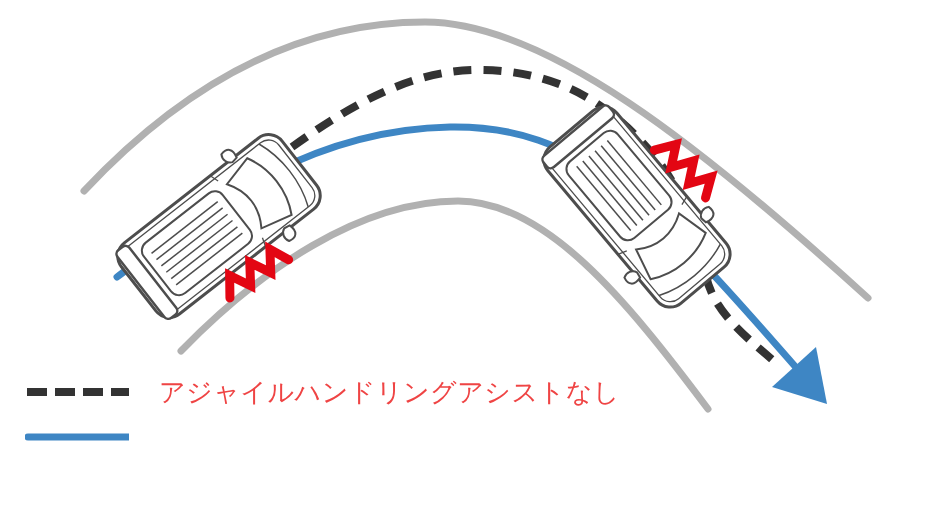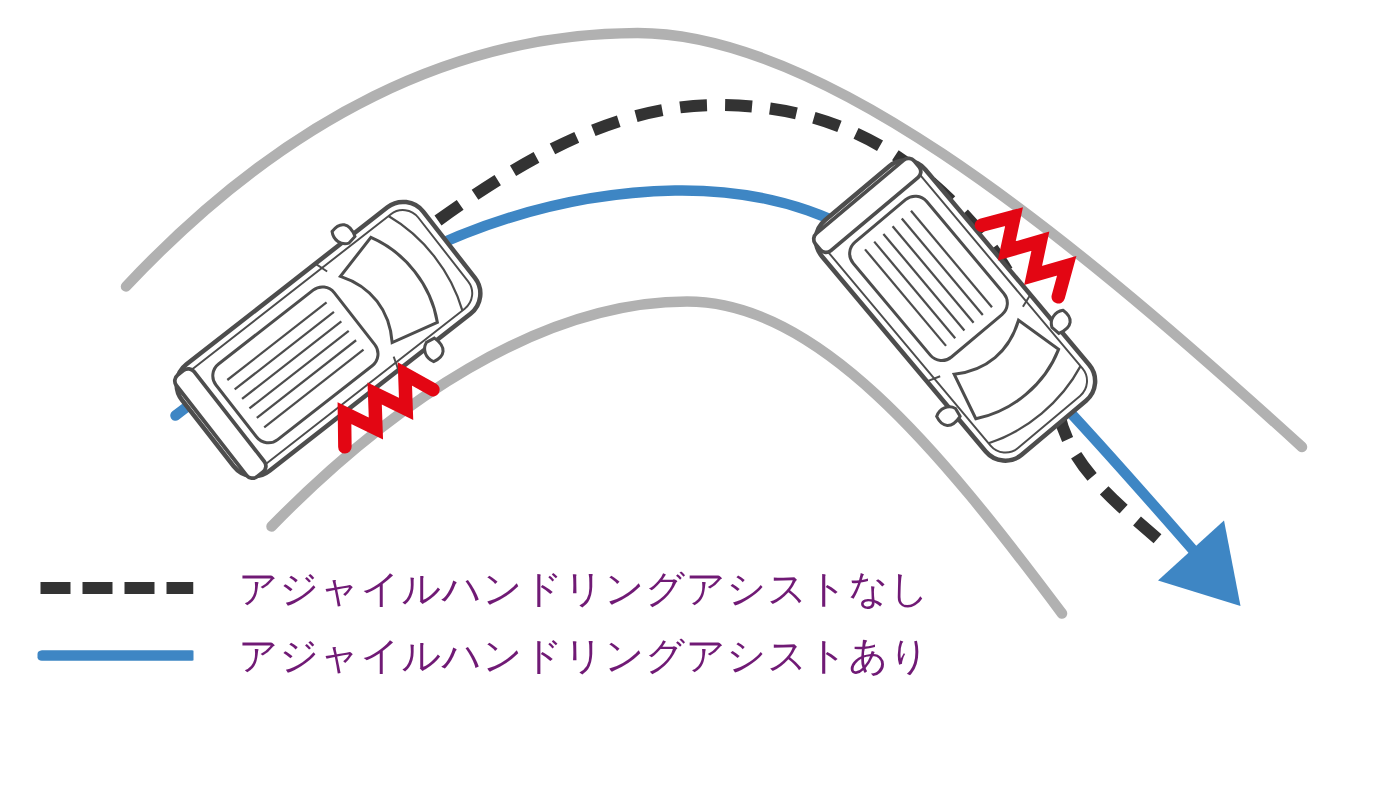--- a/index.html
+++ b/index.html
@@ -35,21 +35,21 @@
   }
   .legend-swatch {
     width: 104px;
     height: 34px;
     flex: 0 0 104px;
     margin-right: 30px;
   }
   .legend-label {
     font-size: 26px;
     line-height: 1;
-    color: #701a75;
+    color: #ef4444;
     letter-spacing: 0.5px;
     white-space: nowrap;
   }
 </style>
 </head>
 <body>
 
 <div class="stage">
 
   <svg class="diagram-svg" width="930" height="523" viewBox="0 0 930 523">
@@ -100,18 +100,17 @@
       <svg class="legend-swatch" viewBox="0 0 104 34">
         <line x1="2" y1="17" x2="104" y2="17" stroke-width="8" stroke-dasharray="20 8" stroke="#333333"></line>
       </svg>
       <span class="legend-label">アジャイルハンドリングアシストなし</span>
     </div>
 
     <div class="legend-row">
       <svg class="legend-swatch" viewBox="0 0 104 34">
         <line x1="3" y1="17" x2="103" y2="17" stroke-width="7" stroke-linecap="round" stroke="#3e86c4"></line>
       </svg>
-      <span class="legend-label">アジャイルハンドリングアシストあり</span>
     </div>
 
 
   </div>
 </div>
 
 </body></html>

